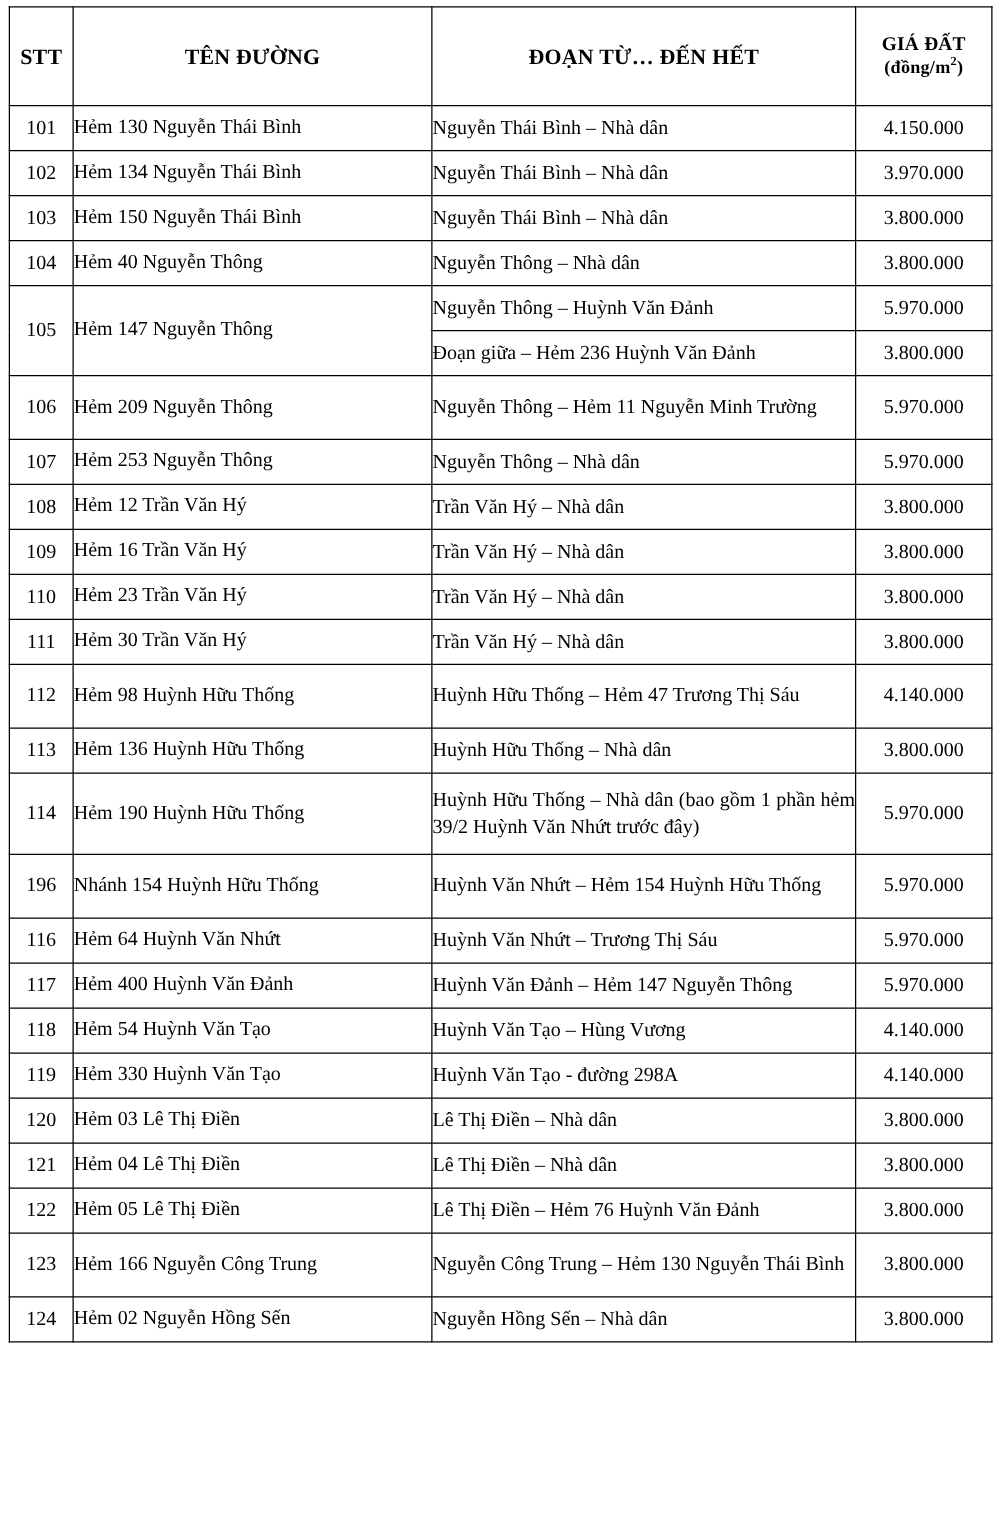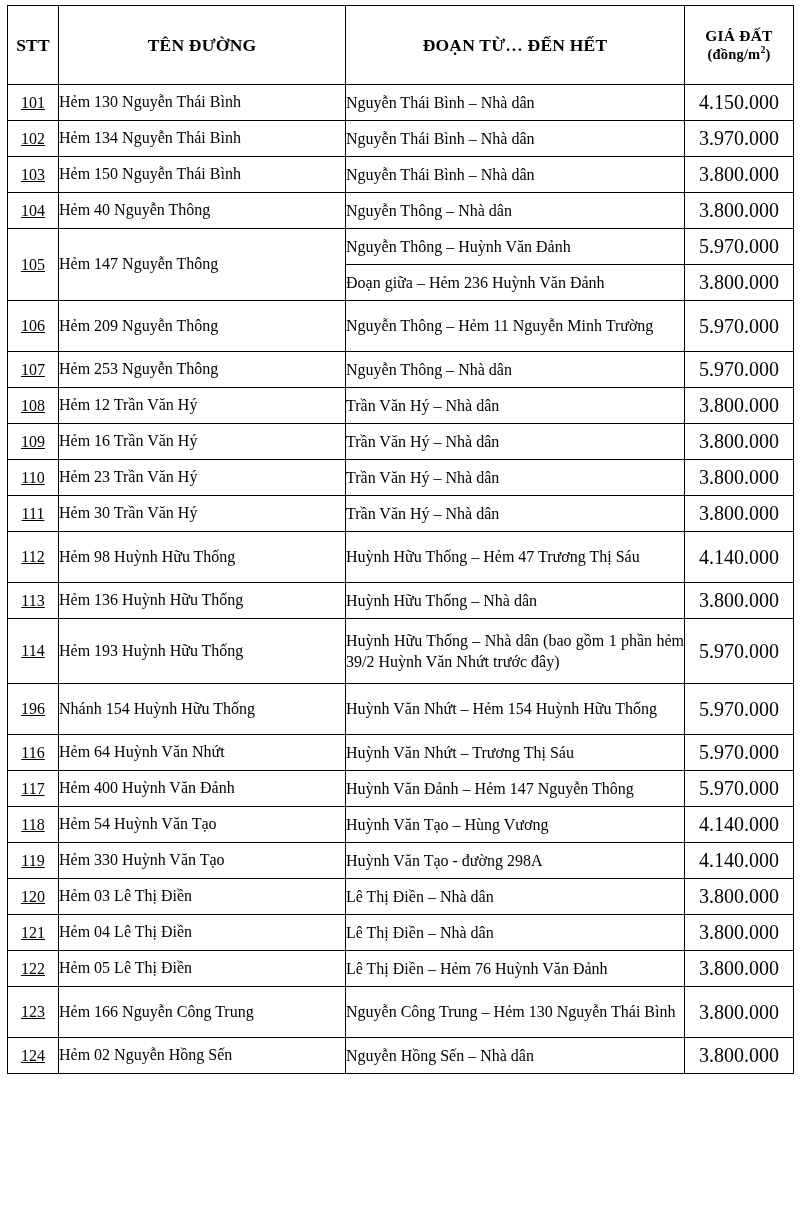--- a/index.html
+++ b/index.html
@@ -67,42 +67,41 @@
     font-size: 0.68em;
     vertical-align: super;
     line-height: 0;
   }
 
   
   td.c-stt-cell {
     text-align: center;
     font-size: 16px;
     padding: 3px 2px;
-    text-decoration: underline;
   }
   td.c-name-cell {
     text-align: left;
     font-size: 16px;
     line-height: 1.3;
     padding: 3px 6px 3px 10px;
   }
   td.c-seg-cell {
     text-align: justify;
     text-align-last: left;
     font-size: 16px;
     line-height: 1.32;
     padding: 4px 7px 4px 7px;
     hyphens: none;
   }
   td.c-seg-cell.single-line {
     text-align: center;
   }
   td.c-price-cell {
     text-align: center;
-    font-size: 20px;
+    font-size: 16px;
     padding: 3px 2px;
     white-space: nowrap;
   }
 
   tr.r-1line td { height: 35px; }
   tr.r-2line td { height: 50px; }
   tr.r-3line td { height: 64px; }
 </style>
 </head>
 <body>
@@ -204,21 +203,21 @@
           <td class="c-price-cell">4.140.000</td>
         </tr>
         <tr class="r-1line">
           <td class="c-stt-cell">113</td>
           <td class="c-name-cell">Hẻm 136 Huỳnh Hữu Thống</td>
           <td class="c-seg-cell single-line">Huỳnh Hữu Thống – Nhà dân</td>
           <td class="c-price-cell">3.800.000</td>
         </tr>
         <tr class="r-3line">
           <td class="c-stt-cell">114</td>
-          <td class="c-name-cell">Hẻm 193 Huỳnh Hữu Thống</td>
+          <td class="c-name-cell">Hẻm 190 Huỳnh Hữu Thống</td>
           <td class="c-seg-cell">Huỳnh Hữu Thống – Nhà dân (bao gồm 1 phần hẻm 39/2 Huỳnh Văn Nhứt trước đây)</td>
           <td class="c-price-cell">5.970.000</td>
         </tr>
         <tr class="r-2line">
           <td class="c-stt-cell">196</td>
           <td class="c-name-cell">Nhánh 154 Huỳnh Hữu Thống</td>
           <td class="c-seg-cell">Huỳnh Văn Nhứt – Hẻm 154 Huỳnh Hữu Thống</td>
           <td class="c-price-cell">5.970.000</td>
         </tr>
         <tr class="r-1line">

